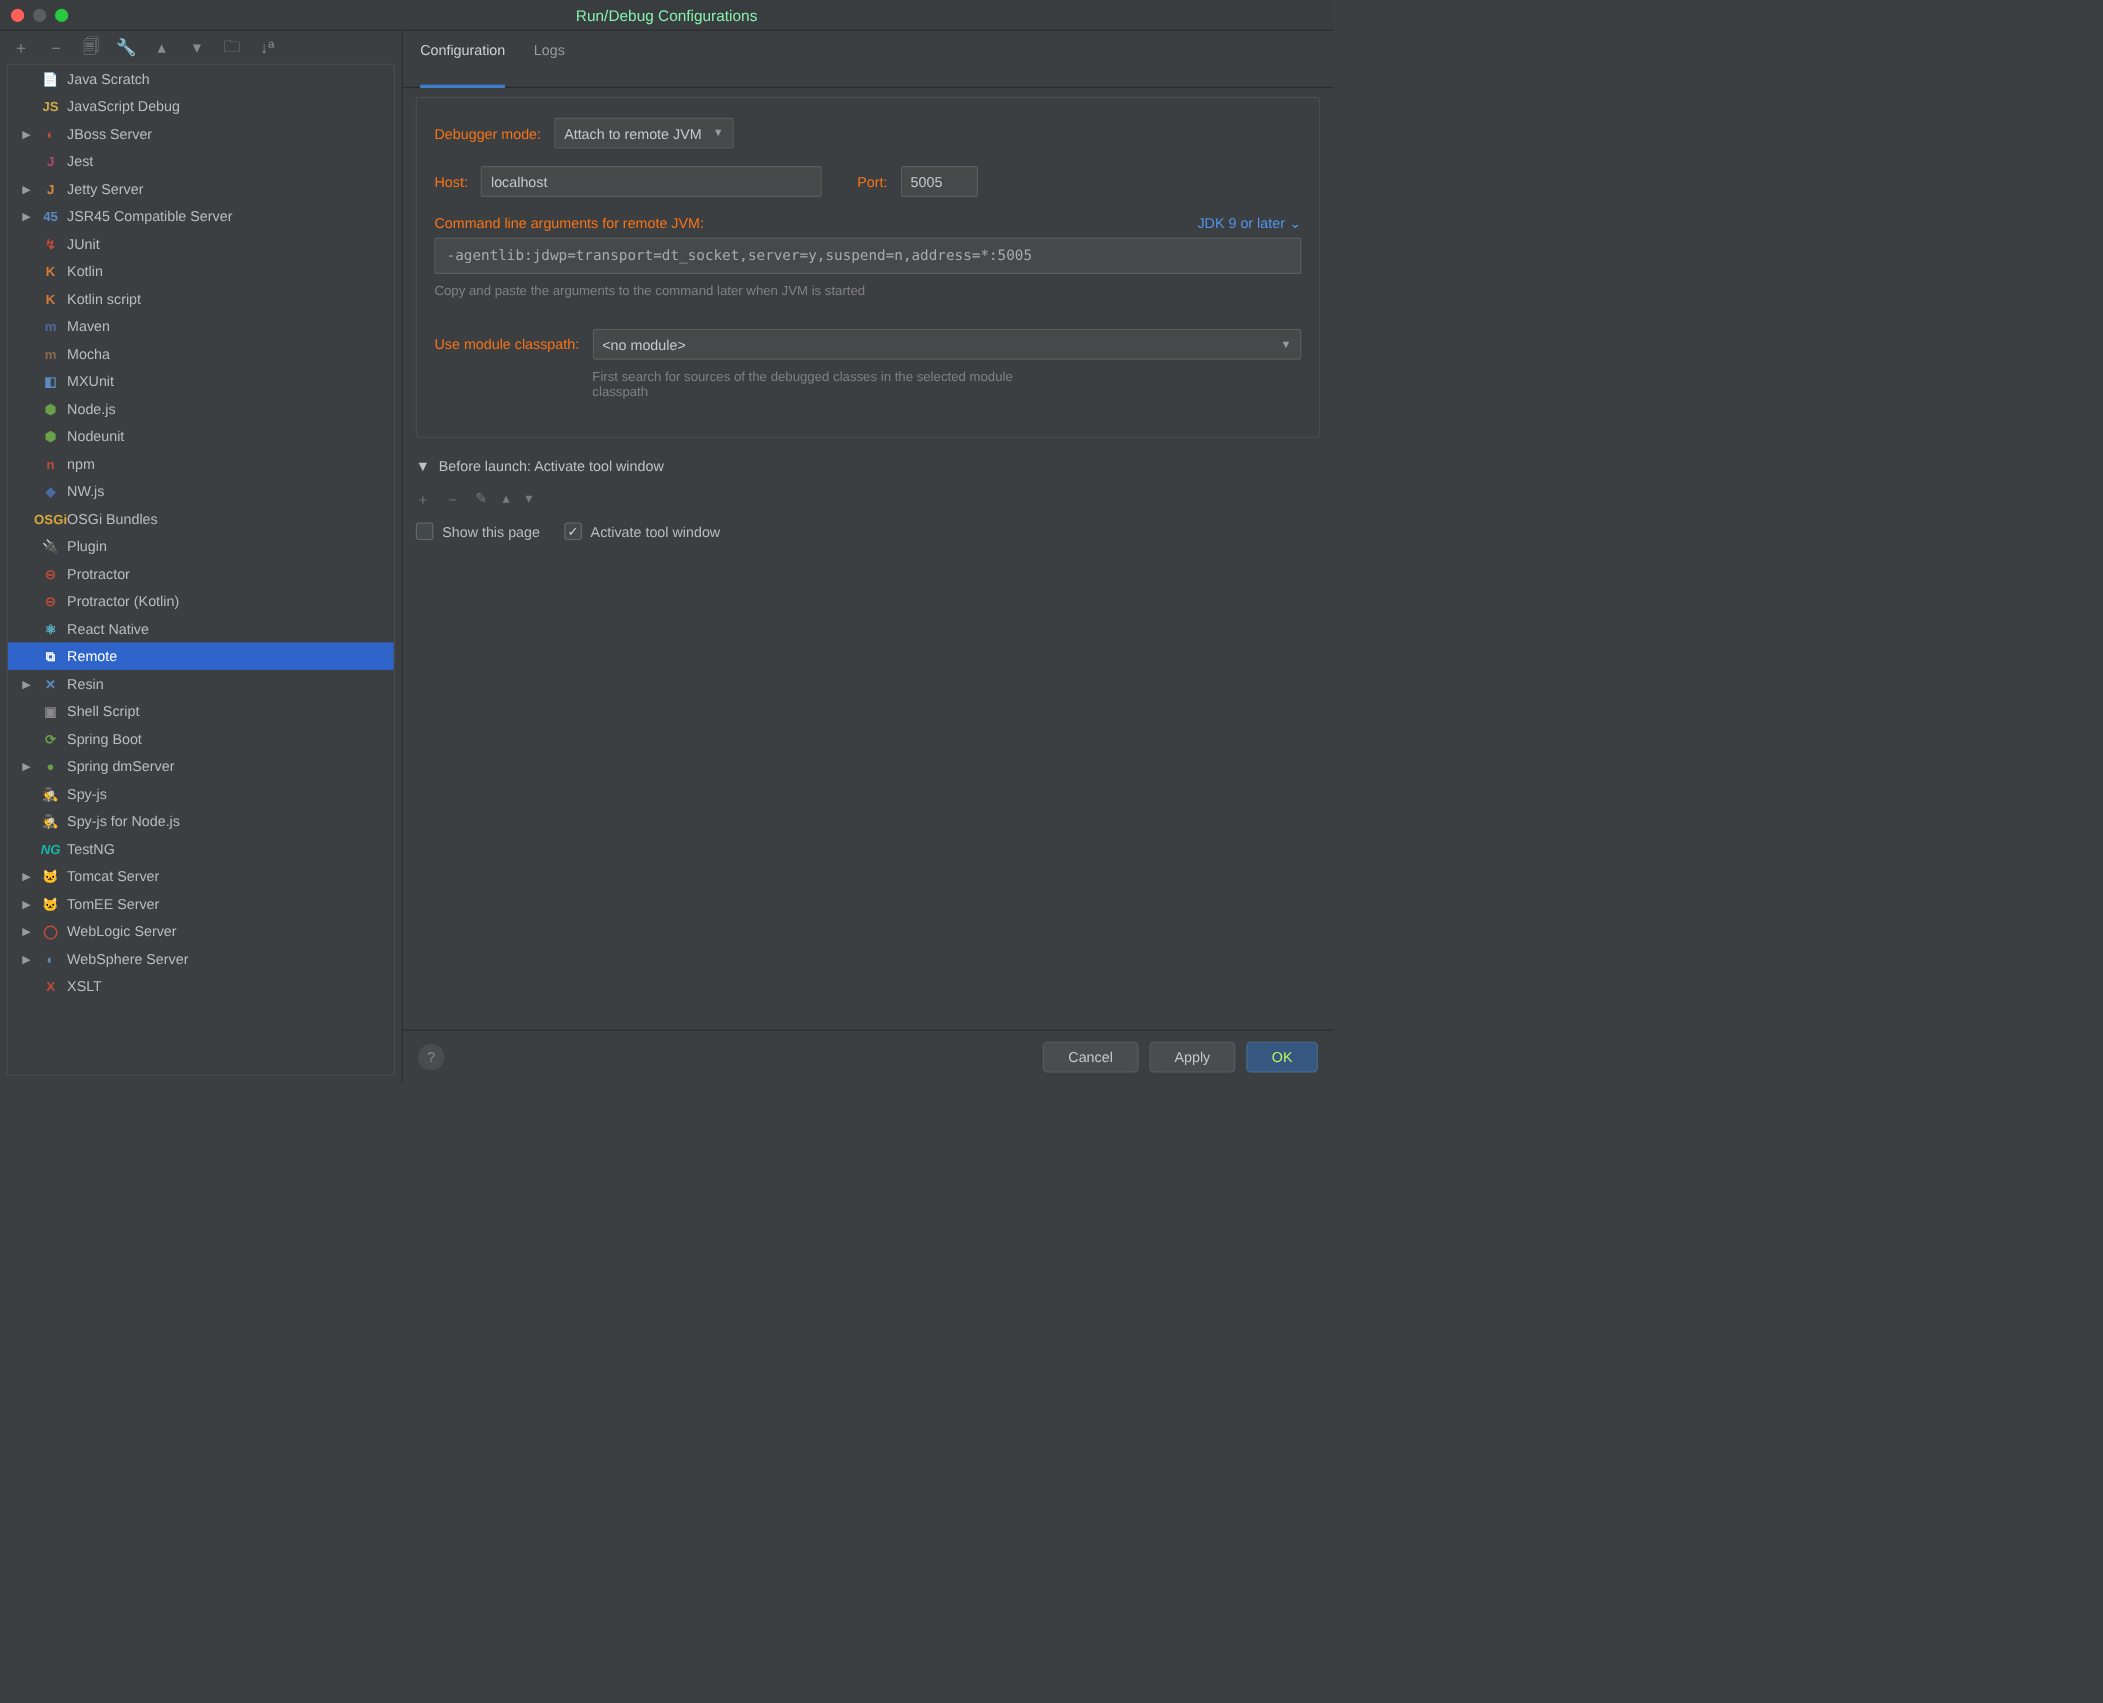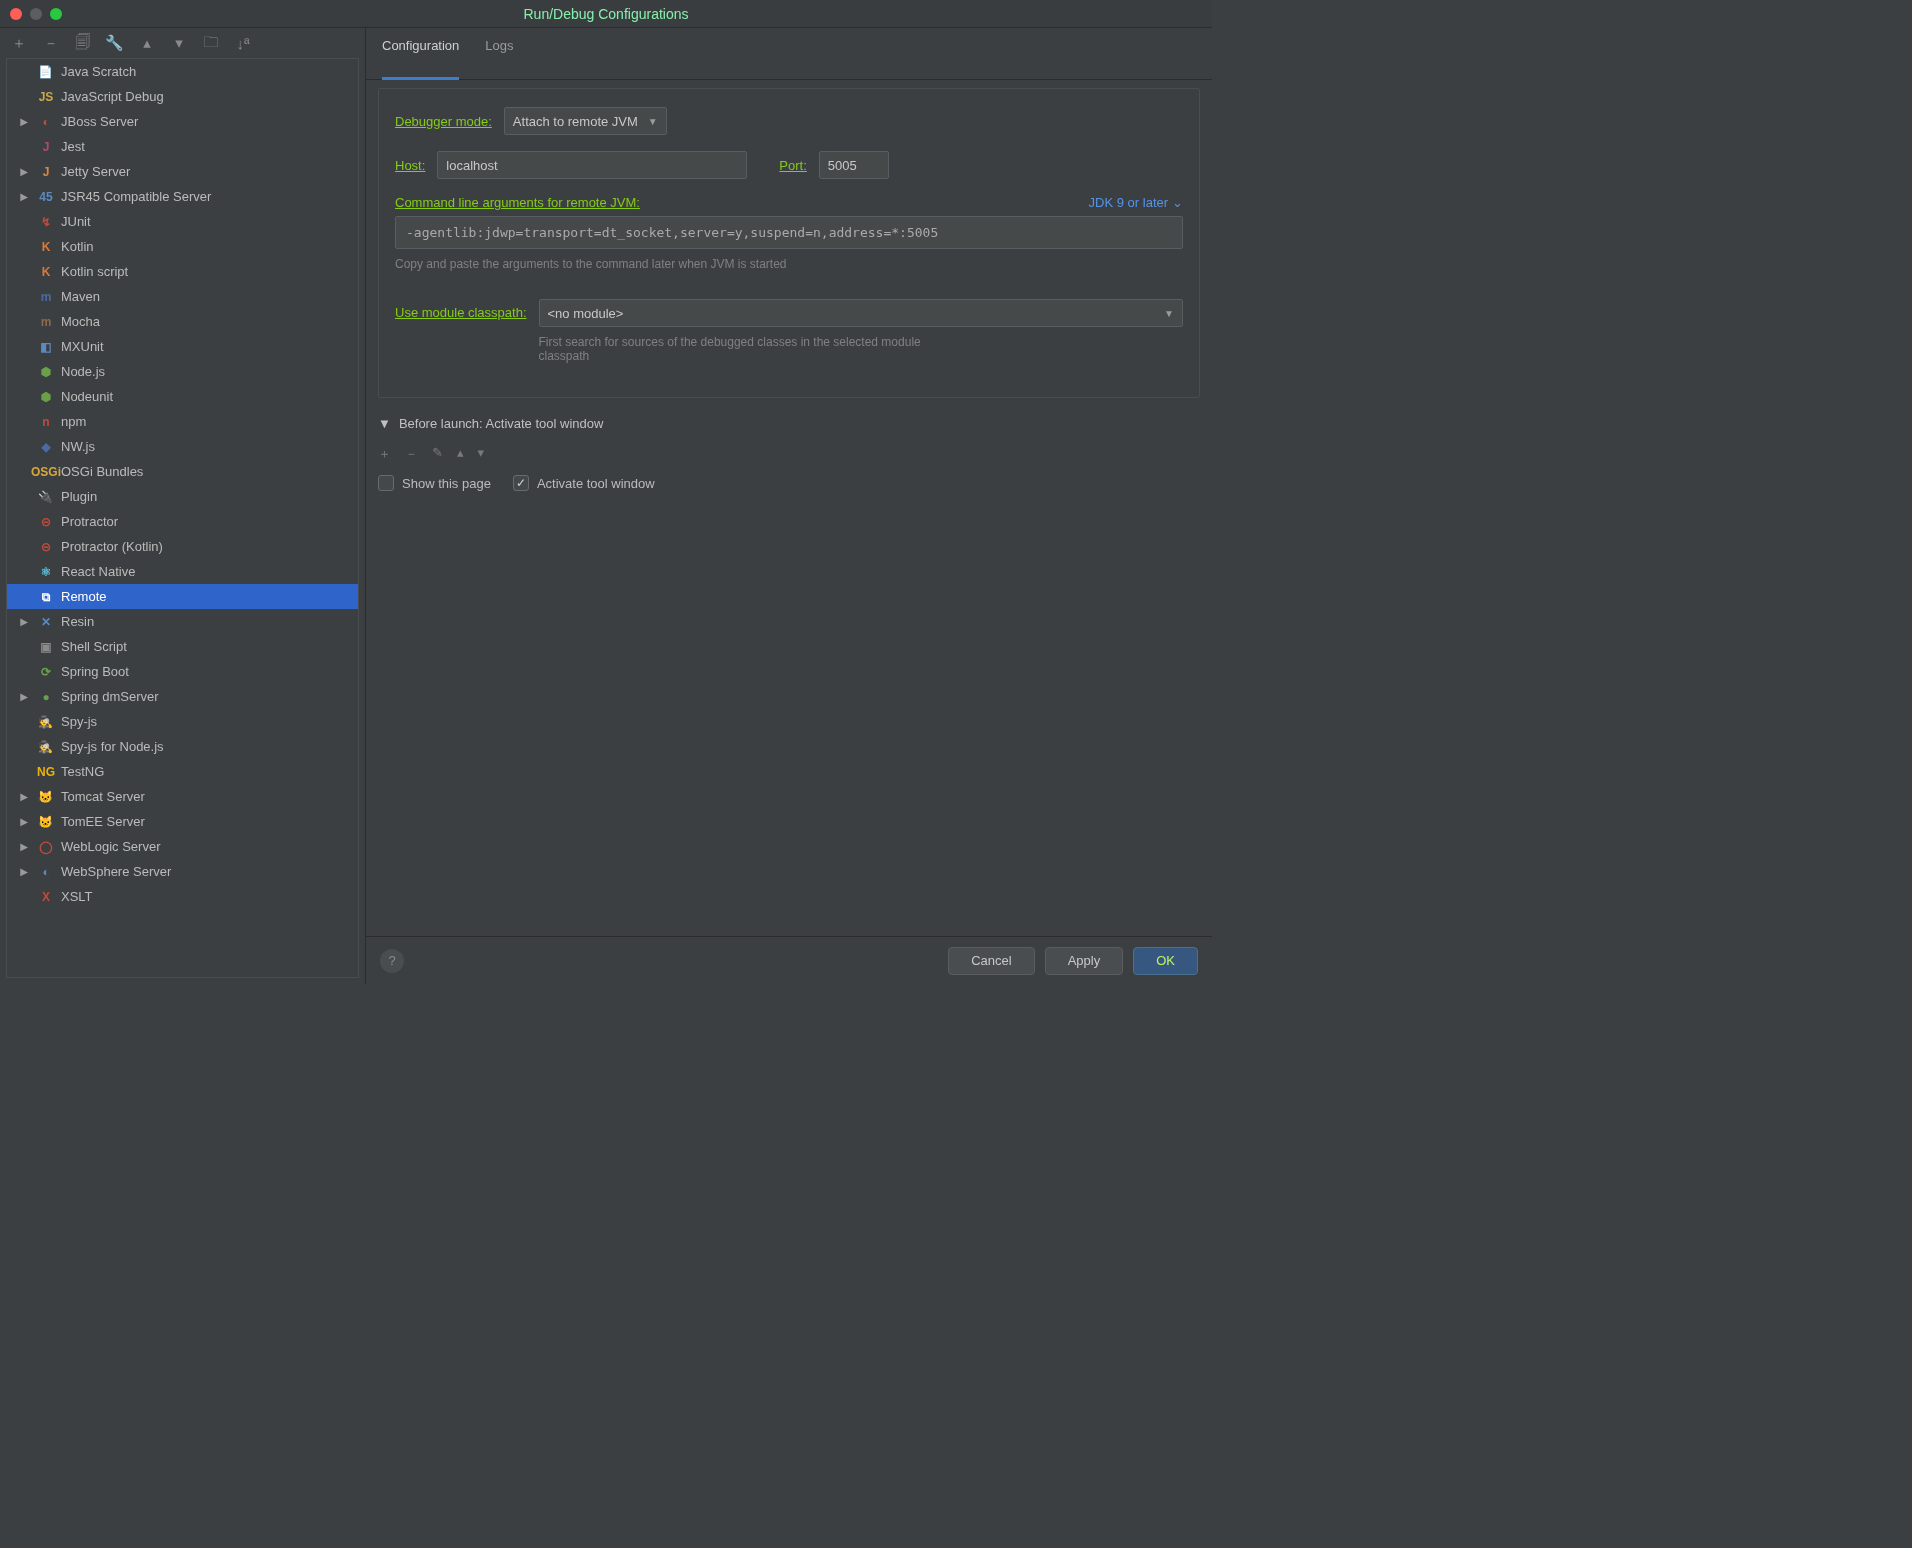--- a/index.html
+++ b/index.html
@@ -66,21 +66,21 @@
 }
 .checkbox {
   width: 16px; height: 16px; border: 1px solid #6a6a6a; border-radius: 3px; display: inline-flex; align-items: center; justify-content: center; background: #43494a;
 }
 .checkbox.checked::after { content: "✓"; color: #d0d0d0; font-size: 12px; }
 .tabs { display: flex; gap: 26px; padding: 10px 16px 0 16px; border-bottom: 1px solid #2b2b2b; }
 .tab { padding-bottom: 24px; color: #9a9a9a; }
 .tab.active { color: #cfcfcf; border-bottom: 3px solid #3d7dcc; margin-bottom: -1px; }
 .panel { padding: 18px 16px; border: 1px solid #4a4d4f; margin: 8px 12px 0 12px; border-radius: 2px; }
 .row { display: flex; align-items: center; gap: 12px; margin-bottom: 16px; }
-.lbl { color: #84cc16; text-decoration: underline; }
+.lbl { color: #f97316; }
 .select, .input {
   background: #45494a; border: 1px solid #5a5d5f; color: #c8c8c8; height: 28px; padding: 0 8px; border-radius: 2px; display: flex; align-items: center;
 }
 .select .caret { margin-left: 10px; color: #9a9a9a; font-size: 10px; }
 .cmdline {
   background: #45494a; border: 1px solid #5a5d5f; color: #aaaaaa; padding: 8px 10px; font-family: Menlo, Consolas, monospace; font-size: 13px; border-radius: 2px;
 }
 .hint { color: #808080; font-size: 12px; margin-top: 8px; }
 .link { color: #5394ec; display: inline-flex; align-items: center; gap: 4px; }
 .section-header { display: flex; align-items: center; gap: 8px; color: #c0c0c0; margin: 18px 12px 6px 12px; }
@@ -261,21 +261,21 @@
           <span class="ticon-node" style="color: rgb(138, 138, 138);">🕵</span>
           <span>Spy-js</span>
         </div>
         <div class="tree-item">
           <span class="spacer"></span>
           <span class="ticon-node" style="color: rgb(138, 138, 138);">🕵</span>
           <span>Spy-js for Node.js</span>
         </div>
         <div class="tree-item">
           <span class="spacer"></span>
-          <span class="ticon-node" style="color: #eab308;">NG</span>
+          <span class="ticon-node" style="color: #14b8a6; font-style: italic;">NG</span>
           <span>TestNG</span>
         </div>
         <div class="tree-item">
           <span class="arrow">▶</span>
           <span class="ticon-node" style="color: rgb(192, 160, 80);">🐱</span>
           <span>Tomcat Server</span>
         </div>
         <div class="tree-item">
           <span class="arrow">▶</span>
           <span class="ticon-node" style="color: rgb(192, 160, 80);">🐱</span>

